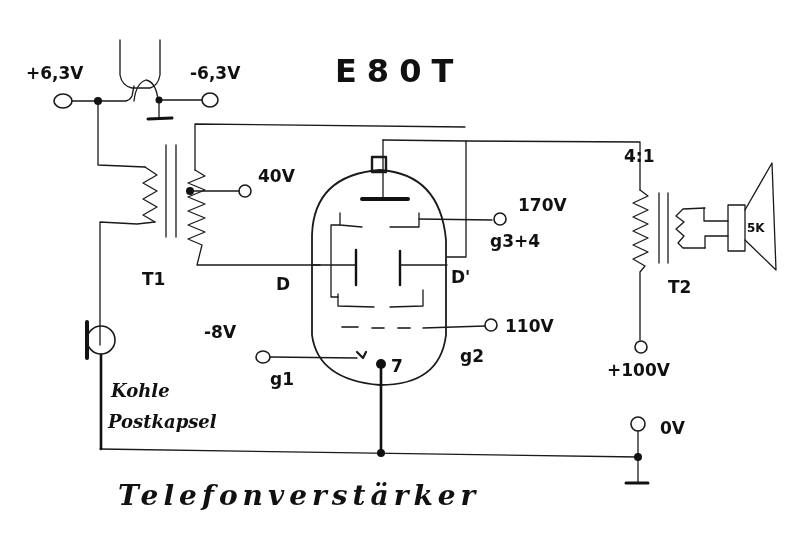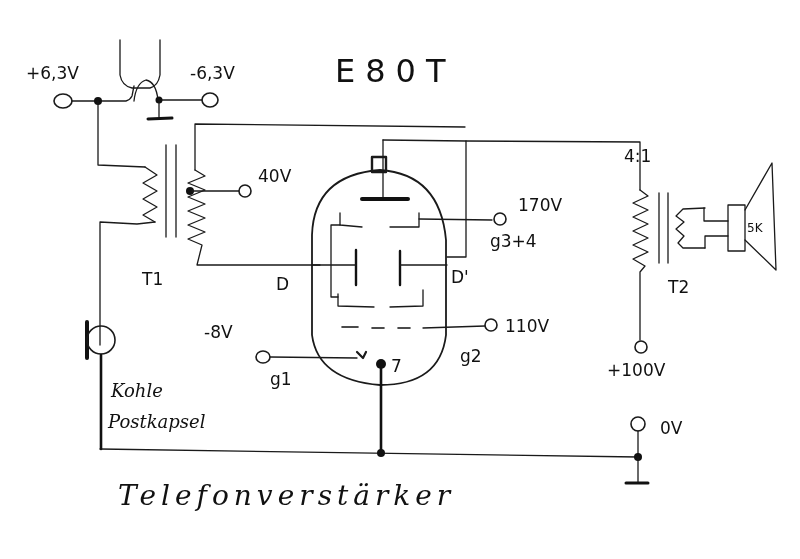--- a/index.html
+++ b/index.html
@@ -1,17 +1,17 @@
 <!DOCTYPE html>
 <html><head>
 <meta charset="utf-8">
 <style>
   html, body { margin:0; padding:0; background:#ffffff; }
   body { width:800px; height:559px; overflow:hidden; }
-  #canvas { position:absolute; left:0; top:0; width:800px; height:559px; }
+  #canvas { position:absolute; left:0; top:0; width:800px; height:559px;font-weight:bold; }
   svg { display:block; }
   .w { fill:none; stroke:#1a1a1a; stroke-width:1.3; stroke-linecap:round; stroke-linejoin:round; }
   .wt { fill:none; stroke:#111; stroke-width:3; stroke-linecap:round; }
   .term { fill:#fff; stroke:#1a1a1a; stroke-width:1.6; }
   .dot { fill:#111; }
   .lbl { font-family:"DejaVu Sans", sans-serif; fill:#111; font-size:17px; }
   .lbl-title { font-family:"DejaVu Sans", sans-serif; fill:#111; font-size:32px; letter-spacing:10px; }
   .lbl-script { font-family:"DejaVu Serif", serif; font-style:italic; fill:#111; font-size:18px; }
   .lbl-caption { font-family:"DejaVu Serif", serif; font-style:italic; fill:#111; font-size:28px; letter-spacing:5px; }
 </style>

